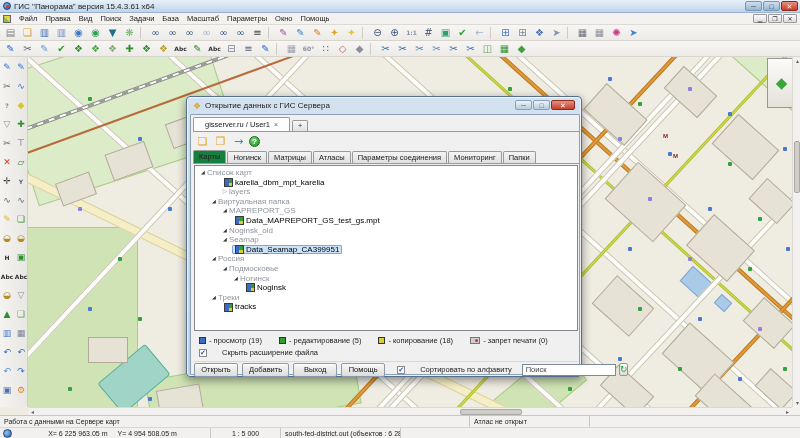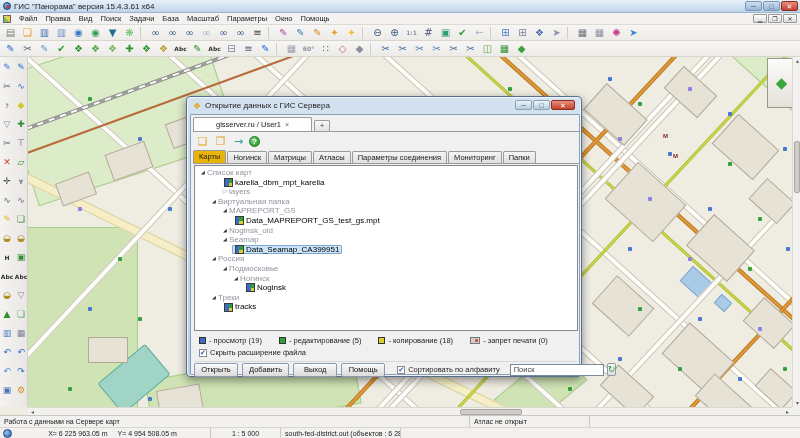--- a/index.html
+++ b/index.html
@@ -69,48 +69,48 @@
   
   #dialog{left:186px;top:96px;width:396px;height:281px;border:1px solid #55708f;border-radius:4px;background:linear-gradient(#d4e2f0,#bcd0e4);box-shadow:0 3px 10px rgba(0,0,0,.45),inset 0 0 0 1px rgba(255,255,255,.7)}
   #dlg-title{left:0;top:0;width:100%;height:17px;display:flex;align-items:center;gap:4px;padding:0 6px;font-size:8px;color:#1a1a1a}
   .dlg-ico{font-size:9px;color:#e3a321;font-family:"DejaVu Sans",sans-serif}
   #dlg-btns{position:absolute;right:6px;top:3px;display:flex;gap:1px}
   .dbtn{width:17px;height:10px;font-size:7px;line-height:9px;text-align:center;background:linear-gradient(#eef5fb,#b8cbdd);border:1px solid #88a0b8;border-radius:2px;color:#456}
   .dbtn.close{width:24px;background:linear-gradient(#e89080,#c3402c);border-color:#8d2b1d;color:#fff}
   #dlg-client{left:3px;top:17px;width:390px;height:261px;background:#f0f0f0;border:1px solid #8ca0b8;border-radius:1px}
 
   #conn-tabs{left:2px;top:2px;width:386px;height:15px;display:flex;align-items:flex-end;border-bottom:1px solid #9a9a9a;font-size:7.5px}
-  .conn-tab{display:flex;align-items:center;gap:4px;background:#fdfdfd;border:1px solid #9a9a9a;border-bottom:none;border-radius:2px 2px 0 0;padding:1px 22px;height:14px;color:#222}
+  .conn-tab{display:flex;align-items:center;gap:4px;background:#fdfdfd;border:1px solid #9a9a9a;border-bottom:none;border-radius:2px 2px 0 0;padding:1px 11px;height:14px;color:#222}
   .conn-close{color:#666;font-size:7px}
   .conn-plus{width:16px;height:11px;margin-left:2px;background:linear-gradient(#f8f8f8,#e2e2e2);border:1px solid #9a9a9a;border-bottom:none;border-radius:2px 2px 0 0;text-align:center;font-size:8px;line-height:10px;color:#444}
   #dlg-toolbar{left:2px;top:18px;width:386px;height:17px;display:flex;align-items:center;gap:3px;padding-left:2px}
   .dt-ico{width:15px;height:14px;display:flex;align-items:center;justify-content:center;font-size:11px;font-family:"DejaVu Sans",sans-serif}
   .help-circle{width:11px;height:11px;border-radius:50%;background:radial-gradient(circle at 35% 30%,#7fd47f,#1e8f1e);color:#fff;font-size:8px;font-weight:bold;display:flex;align-items:center;justify-content:center;border:1px solid #177117}
 
   #main-tabs{left:2px;top:36px;width:386px;height:13px;display:flex;align-items:flex-end;font-size:7.5px;border-bottom:1px solid #9a9a9a}
   .mtab{padding:1px 5px;height:12px;background:linear-gradient(#f4f4f4,#e0e0e0);border:1px solid #9a9a9a;border-bottom:none;border-radius:2px 2px 0 0;margin-right:1px;color:#222;white-space:nowrap}
-  .mtab.active{background:#eab308;height:13px;position:relative;z-index:2}
+  .mtab.active{background:#15803d;height:13px;position:relative;z-index:2}
 
   #tree{left:3px;top:50px;width:384px;height:166px;background:#fff;border:1px solid #828790;overflow:hidden;padding-top:2px}
   .tree-row{height:9.6px;line-height:9.6px;font-size:8px;white-space:nowrap;display:flex;align-items:center}
   .exp{width:8px;text-align:center;font-size:5px;color:#333;flex:none}
   .exp.col{color:#999;font-size:6px}
   .t-folder{color:#8f959e}
   .t-map{color:#000}
   .row-box{display:inline-flex;align-items:center;padding:0 2px;border:1px solid transparent;height:9.6px}
   .row-box.sel{background:#cbe4fa;border:1px solid #7da7d4;border-radius:1px}
   .mi{width:9px;height:9px;flex:none;margin-right:2px;border:1px solid #3a3a3a;background-image:linear-gradient(90deg,#3b6bc7 50%,rgba(0,0,0,0) 50%),linear-gradient(180deg,#2f9e33 50%,#d6cf2c 50%)}
 
   #legend{left:8px;top:220px;width:378px;height:11px;display:flex;align-items:center;gap:17px;font-size:7.5px;color:#222}
   .lg-item{display:flex;align-items:center;gap:3px;white-space:nowrap}
   .lg-sq{width:7px;height:7px;border:1px solid #333;flex:none}
   .lg-printer{width:10px;height:7px;background:#cfcfcf;border:1px solid #777;position:relative;flex:none}
   .lg-printer::after{content:"";position:absolute;right:1px;top:1px;width:3px;height:3px;background:#d33a2a;border-radius:50%}
 
-  .cb-row{display:flex;align-items:center;gap:3px;font-size:7.5px;color:#222;white-space:nowrap}
+  .cb-row{display:flex;align-items:center;gap:15px;font-size:7.5px;color:#222;white-space:nowrap}
   #hide-ext{position:absolute;left:8px;top:233px}
   .cb{width:8px;height:8px;background:#fff;border:1px solid #8a8a8a;display:inline-flex;align-items:center;justify-content:center;font-size:7px;color:#2b5fb8;line-height:1;flex:none}
 
   #dlg-bottom{left:3px;top:246px;width:384px;height:15px;display:flex;align-items:center;border-top:1px solid #d8d8d8;padding-top:1px}
   .btn{height:14px;min-width:44px;padding:0 6px;margin-right:4px;font-size:7.5px;color:#111;background:linear-gradient(#f8f8f8,#dcdcdc);border:1px solid #8a9aab;border-radius:2px;box-shadow:inset 0 1px #fff;display:flex;align-items:center;justify-content:center}
   #sort-cb{margin-left:8px}
   #search-input{margin-left:10px;width:94px;height:12px;border:1px solid #7a8a9a;font-size:7.5px;padding:0 3px;color:#222;background:#fff}
   #search-input::placeholder{color:#444;opacity:1}
   #refresh-btn{margin-left:3px;width:15px;height:13px;background:linear-gradient(#f8f8f8,#dcdcdc);border:1px solid #8a9aab;border-radius:2px;font-size:9px;line-height:11px;text-align:center;color:#2f9e3f;font-family:"DejaVu Sans",sans-serif}
 </style>

